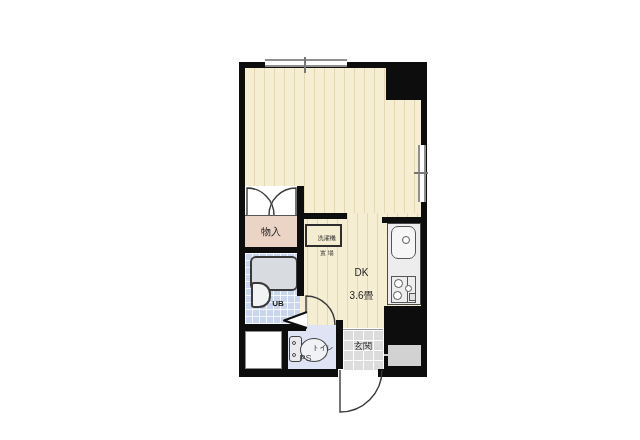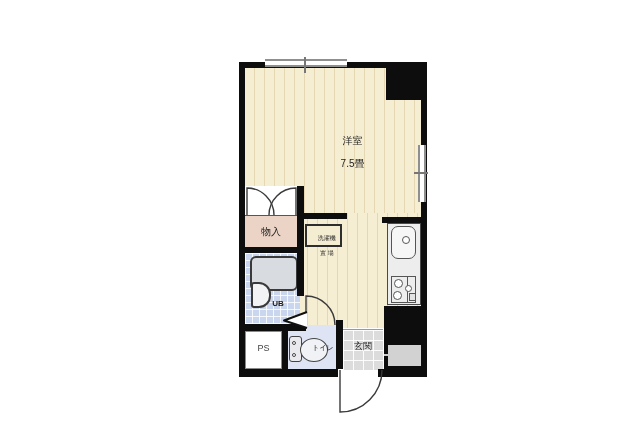--- a/index.html
+++ b/index.html
@@ -99,27 +99,27 @@
   <svg class="overlay" width="640" height="440" viewBox="0 0 640 440">
     <g fill="none" stroke="#3a3a3a" stroke-width="1.4">
       <path d="M247,215 L247,188 A27,27 0 0 1 274,215"></path>
       <path d="M296,215 L296,188 A27,27 0 0 0 269,215"></path>
       <path d="M306,325 L306,296 A29,29 0 0 1 335,325"></path>
       <path d="M340,370 L340,412 A42,42 0 0 0 382,370"></path>
     </g>
     <path d="M307,312 L284,320.5 L307,328" fill="#ffffff" stroke="#111111" stroke-width="2" stroke-linejoin="round"></path>
   </svg>
 
-  <div class="label lbl-10" style="left:322px;top:123px;width:50px;">
-    <span>洋室</span><br>
-    <span>7.5畳</span>
+  <div class="label lbl-10" style="left:331px;top:255px;width:50px;">
+    <span>DK</span><br>
+    <span>3.6畳</span>
   </div>
   <div class="label lbl-10" style="left:245px;top:226px;width:52px;">物入</div>
   <div class="label lbl-6" style="left:306px;top:228px;width:35px;">
     <span>洗濯機</span><br>
     <span>置 場</span>
   </div>
   <div class="label lbl-8" style="left:266px;top:299px;width:24px;font-weight:bold;">UB</div>
-  <div class="label lbl-9" style="left:245px;top:343px;width:37px;color:#444;">PS</div>
+  <div class="label lbl-9" style="left:245px;top:353px;width:37px;color:#444;padding-left:42px;">PS</div>
   <div class="label lbl-7" style="left:308px;top:344px;width:30px;">トイレ</div>
   <div class="label lbl-9" style="left:343px;top:341px;width:40px;">玄関</div>
 
 </div>
 
 </body></html>

